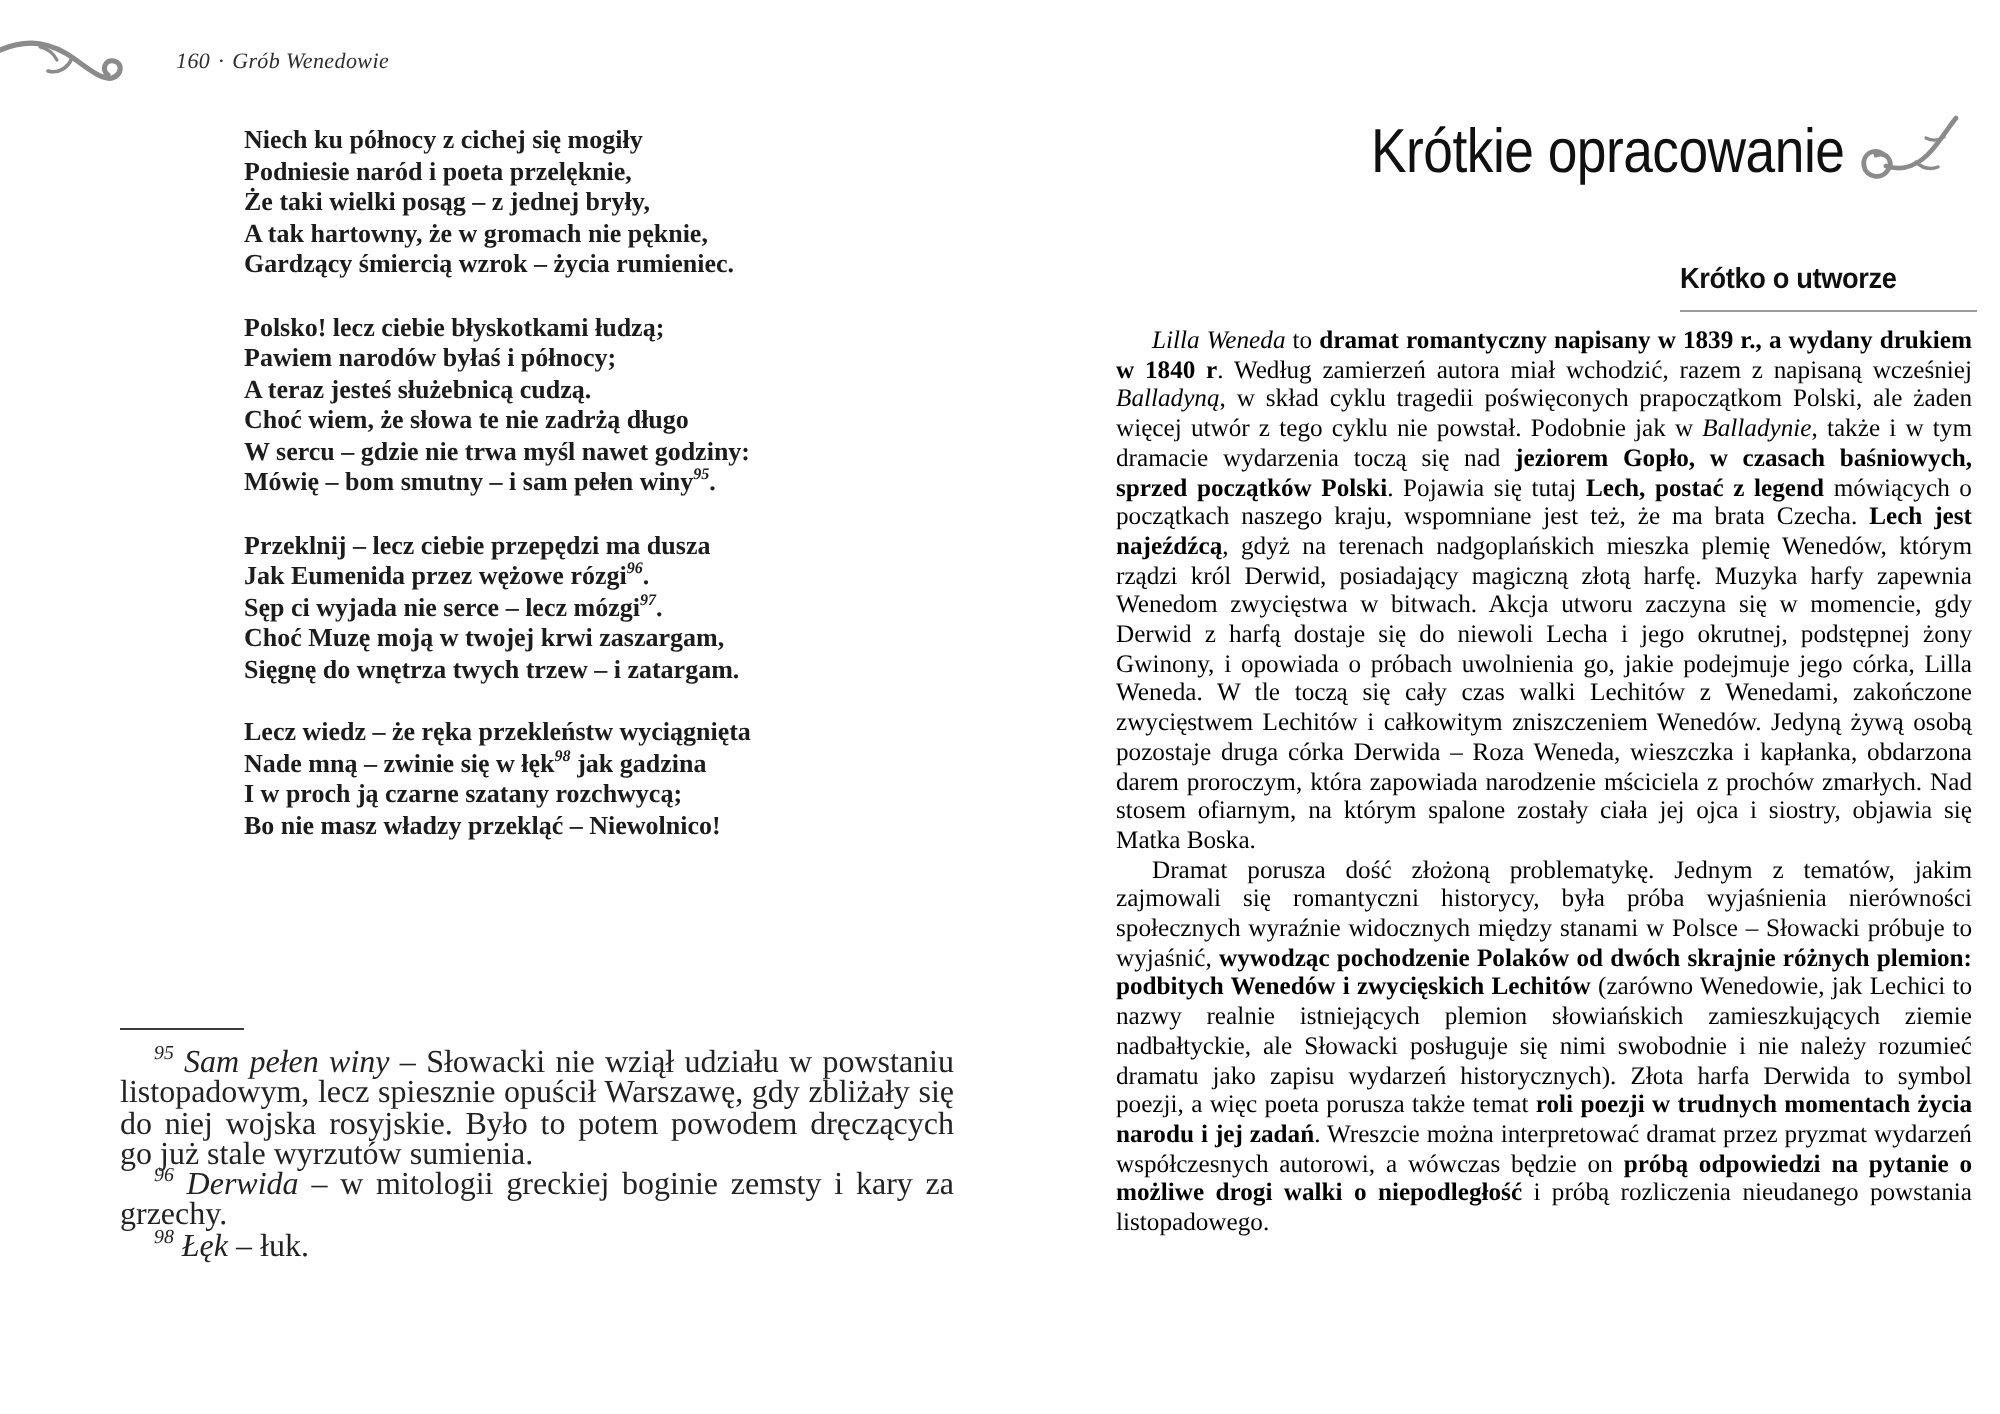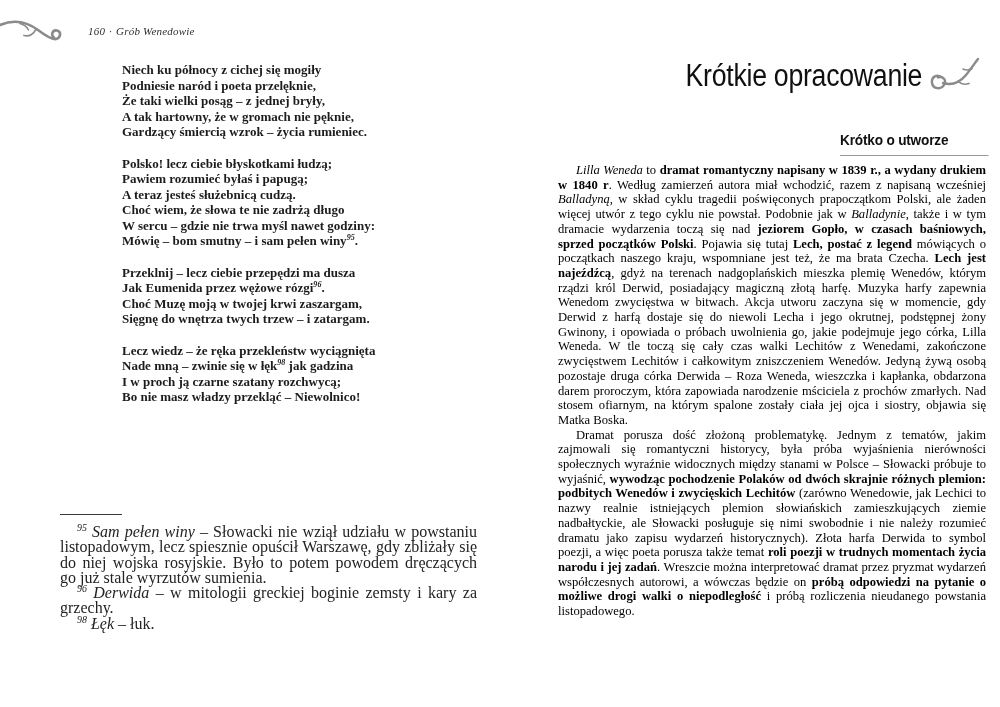--- a/index.html
+++ b/index.html
@@ -76,29 +76,30 @@
 <div class="poem">
     <div class="stanza">
       <div class="poem-line"><span>Niech ku północy z cichej się mogiły</span></div>
       <div class="poem-line"><span>Podniesie naród i poeta przelęknie,</span></div>
       <div class="poem-line"><span>Że taki wielki posąg – z jednej bryły,</span></div>
       <div class="poem-line"><span>A tak hartowny, że w gromach nie pęknie,</span></div>
       <div class="poem-line"><span>Gardzący śmiercią wzrok – życia rumieniec.</span></div>
     </div>
     <div class="stanza">
       <div class="poem-line"><span>Polsko! lecz ciebie błyskotkami łudzą;</span></div>
-      <div class="poem-line"><span>Pawiem rozumieć byłaś i papugą;</span></div>
+      <div class="poem-line"><span>Pawiem narodów byłaś i północy;</span></div>
       <div class="poem-line"><span>A teraz jesteś służebnicą cudzą.</span></div>
       <div class="poem-line"><span>Choć wiem, że słowa te nie zadrżą długo</span></div>
       <div class="poem-line"><span>W sercu – gdzie nie trwa myśl nawet godziny:</span></div>
       <div class="poem-line"><span>Mówię – bom smutny – i sam pełen winy</span><sup class="seg-sup">95</sup><span>.</span></div>
     </div>
     <div class="stanza">
       <div class="poem-line"><span>Przeklnij – lecz ciebie przepędzi ma dusza</span></div>
       <div class="poem-line"><span>Jak Eumenida przez wężowe rózgi</span><sup class="seg-sup">96</sup><span>.</span></div>
+      <div class="poem-line"><span>Sęp ci wyjada nie serce – lecz mózgi</span><sup class="seg-sup">97</sup><span>.</span></div>
       <div class="poem-line"><span>Choć Muzę moją w twojej krwi zaszargam,</span></div>
       <div class="poem-line"><span>Sięgnę do wnętrza twych trzew – i zatargam.</span></div>
     </div>
     <div class="stanza">
       <div class="poem-line"><span>Lecz wiedz – że ręka przekleństw wyciągnięta</span></div>
       <div class="poem-line"><span>Nade mną – zwinie się w łęk</span><sup class="seg-sup">98</sup><span> jak gadzina</span></div>
       <div class="poem-line"><span>I w proch ją czarne szatany rozchwycą;</span></div>
       <div class="poem-line"><span>Bo nie masz władzy przekląć – Niewolnico!</span></div>
     </div>
   </div>

